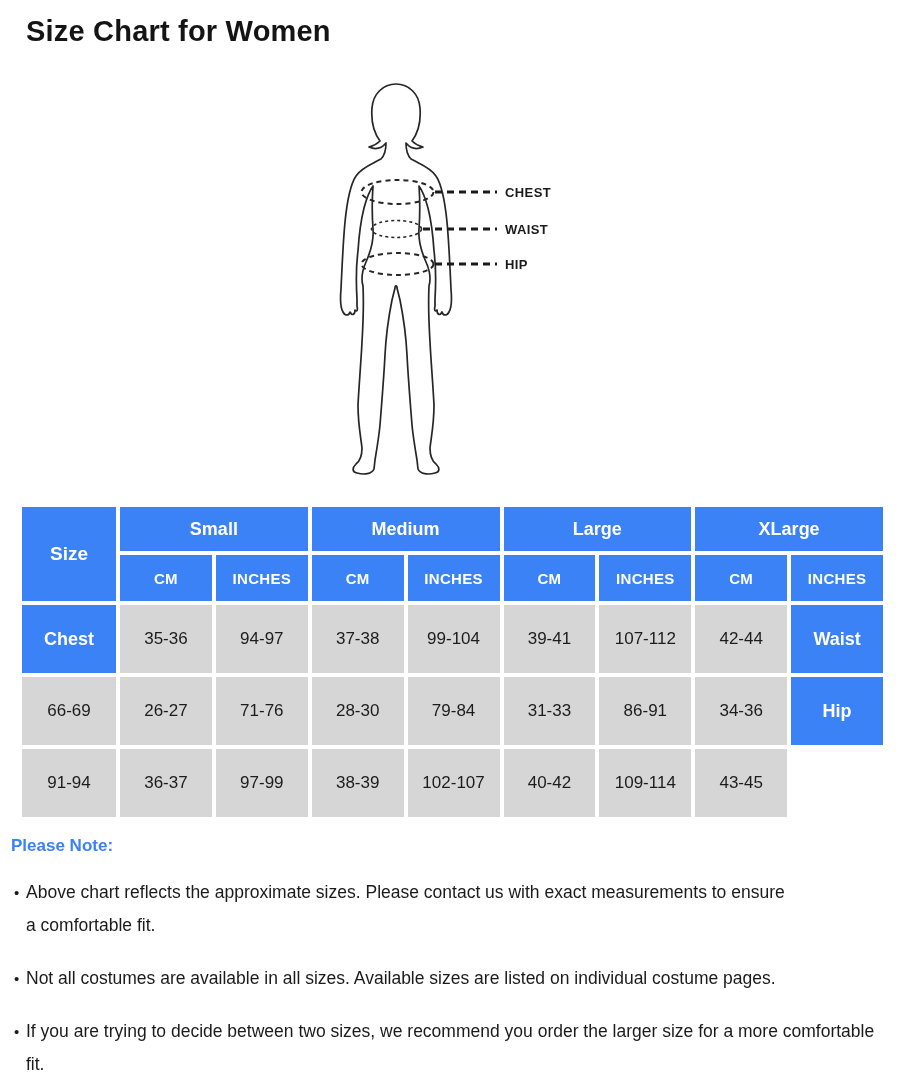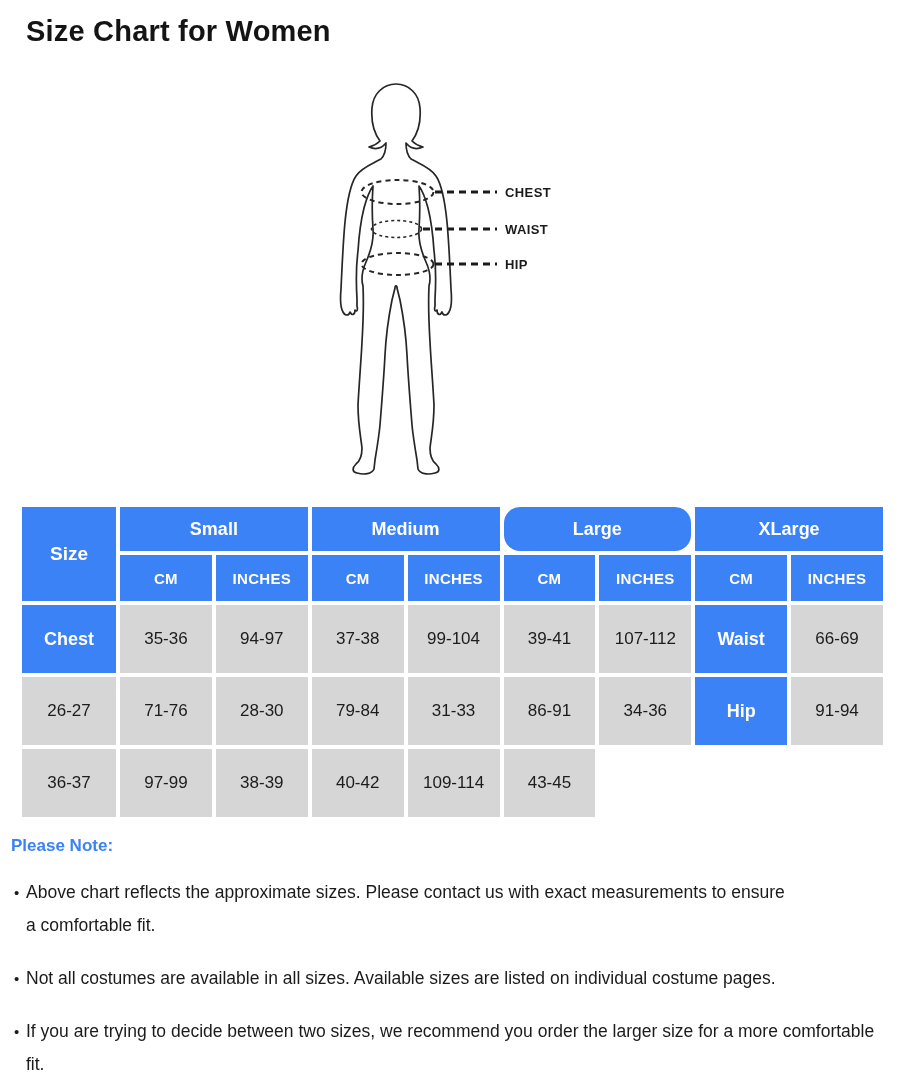--- a/index.html
+++ b/index.html
@@ -35,21 +35,21 @@
   .cell { display: flex; align-items: center; justify-content: center; }
   .head { background: #3b82f6; color: #ffffff; font-weight: 700; }
   .corner { grid-row: 1 / 3; grid-column: 1; font-size: 19px; }
   .group { font-size: 18px; }
   .unit { font-size: 15px; letter-spacing: 0.3px; }
   .rowlabel { font-size: 18px; }
   .val { background: #d6d6d6; color: #1c1c1c; font-size: 17px; }
 
   .g-small  { grid-column: 2 / 4; grid-row: 1; }
   .g-medium { grid-column: 4 / 6; grid-row: 1; }
-  .g-large  { grid-column: 6 / 8; grid-row: 1; border-radius: 16px; }
+  .g-large  { grid-column: 6 / 8; grid-row: 1; }
   .g-xlarge { grid-column: 8 / 10; grid-row: 1; }
   .r2 { grid-row: 2; }
 
   
   .notes { position: absolute; left: 11px; top: 836px; width: 890px; }
   .notes-heading { font-size: 17px; font-weight: 700; color: #3b82f6; }
   .notes-list { list-style: none; margin-top: 11px; }
   .notes-list li {
     position: relative;
     padding-left: 15px;
@@ -168,36 +168,38 @@
   <div class="cell head unit r2">CM</div>
   <div class="cell head unit r2">INCHES</div>
 
   <div class="cell head rowlabel">Chest</div>
   <div class="cell val">35-36</div>
   <div class="cell val">94-97</div>
   <div class="cell val">37-38</div>
   <div class="cell val">99-104</div>
   <div class="cell val">39-41</div>
   <div class="cell val">107-112</div>
+  <div class="cell val">42-44</div>
 
   <div class="cell head rowlabel">Waist</div>
   <div class="cell val">66-69</div>
   <div class="cell val">26-27</div>
   <div class="cell val">71-76</div>
   <div class="cell val">28-30</div>
   <div class="cell val">79-84</div>
   <div class="cell val">31-33</div>
   <div class="cell val">86-91</div>
   <div class="cell val">34-36</div>
 
   <div class="cell head rowlabel">Hip</div>
   <div class="cell val">91-94</div>
   <div class="cell val">36-37</div>
   <div class="cell val">97-99</div>
   <div class="cell val">38-39</div>
+  <div class="cell val">102-107</div>
   <div class="cell val">40-42</div>
   <div class="cell val">109-114</div>
   <div class="cell val">43-45</div>
 </div>
 
 <div class="notes">
   <div class="notes-heading">Please Note:</div>
   <ul class="notes-list">
     <li class="wrap-early">Above chart reflects the approximate sizes. Please contact us with exact measurements to ensure a comfortable fit.</li>
     <li>Not all costumes are available in all sizes. Available sizes are listed on individual costume pages.</li>

